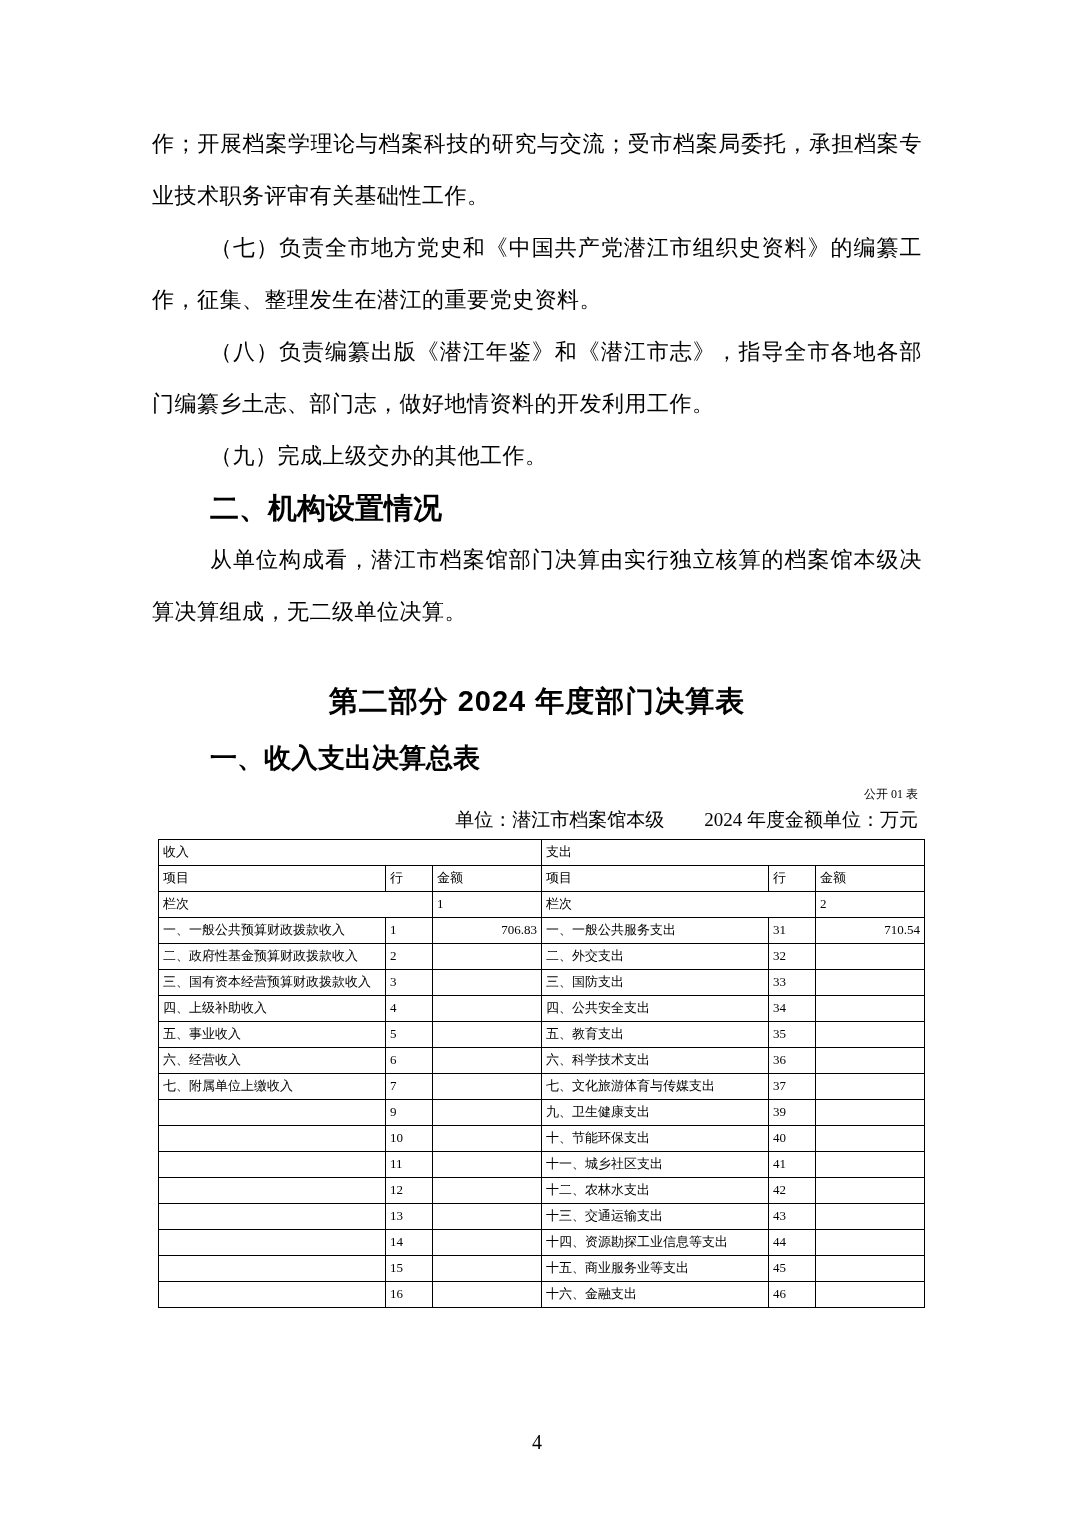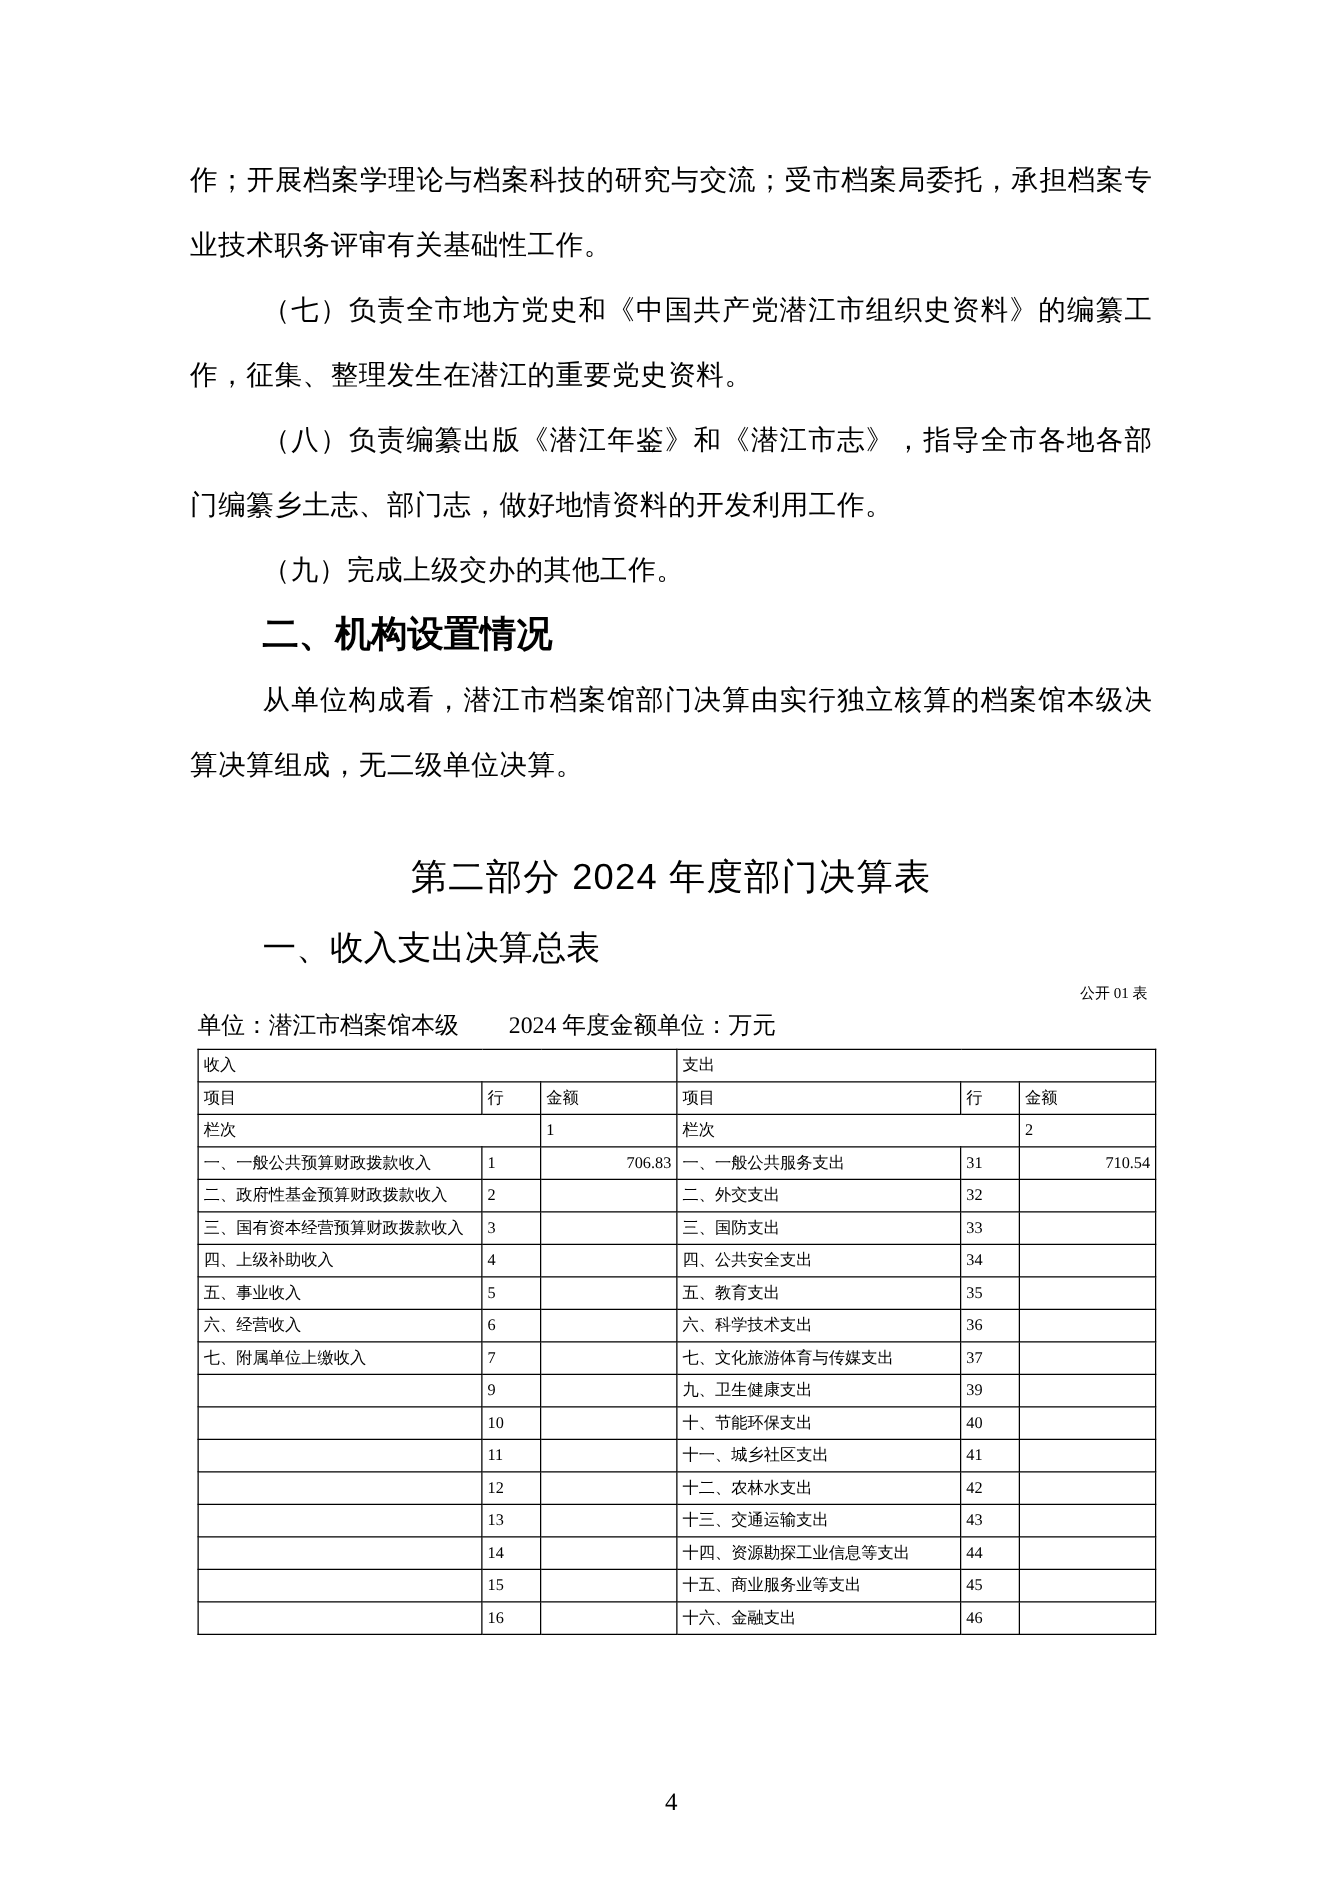--- a/index.html
+++ b/index.html
@@ -36,42 +36,42 @@
   .heading-bold {
     font-family: "Liberation Sans", sans-serif;
     font-weight: bold;
     font-size: 29px;
     line-height: 52px;
     text-indent: 58px;
     margin: 0;
   }
   .part-title {
     font-family: "Liberation Sans", sans-serif;
-    font-weight: normal;
+    font-weight: bold;
     font-size: 29px;
     text-align: center;
     margin: 44px 0 18px 0;
     letter-spacing: 1px;
   }
   .sec-title {
     font-family: "Liberation Sans", sans-serif;
-    font-weight: normal;
+    font-weight: bold;
     font-size: 27px;
     text-indent: 58px;
     margin: 0 0 10px 0;
   }
   .table-code {
     text-align: right;
     font-size: 12px;
     font-family: "Liberation Serif", serif;
     margin: 0 4px 4px 0;
   }
   .table-meta {
     display: flex;
-    justify-content: flex-start;
+    justify-content: flex-end;
     font-size: 19px;
     font-family: "Liberation Serif", serif;
     margin: 0 4px 6px 6px;
   }
   .table-meta .mid {
     margin-left: 40px;
   }
   table.fin {
     border-collapse: collapse;
     width: 766px;

